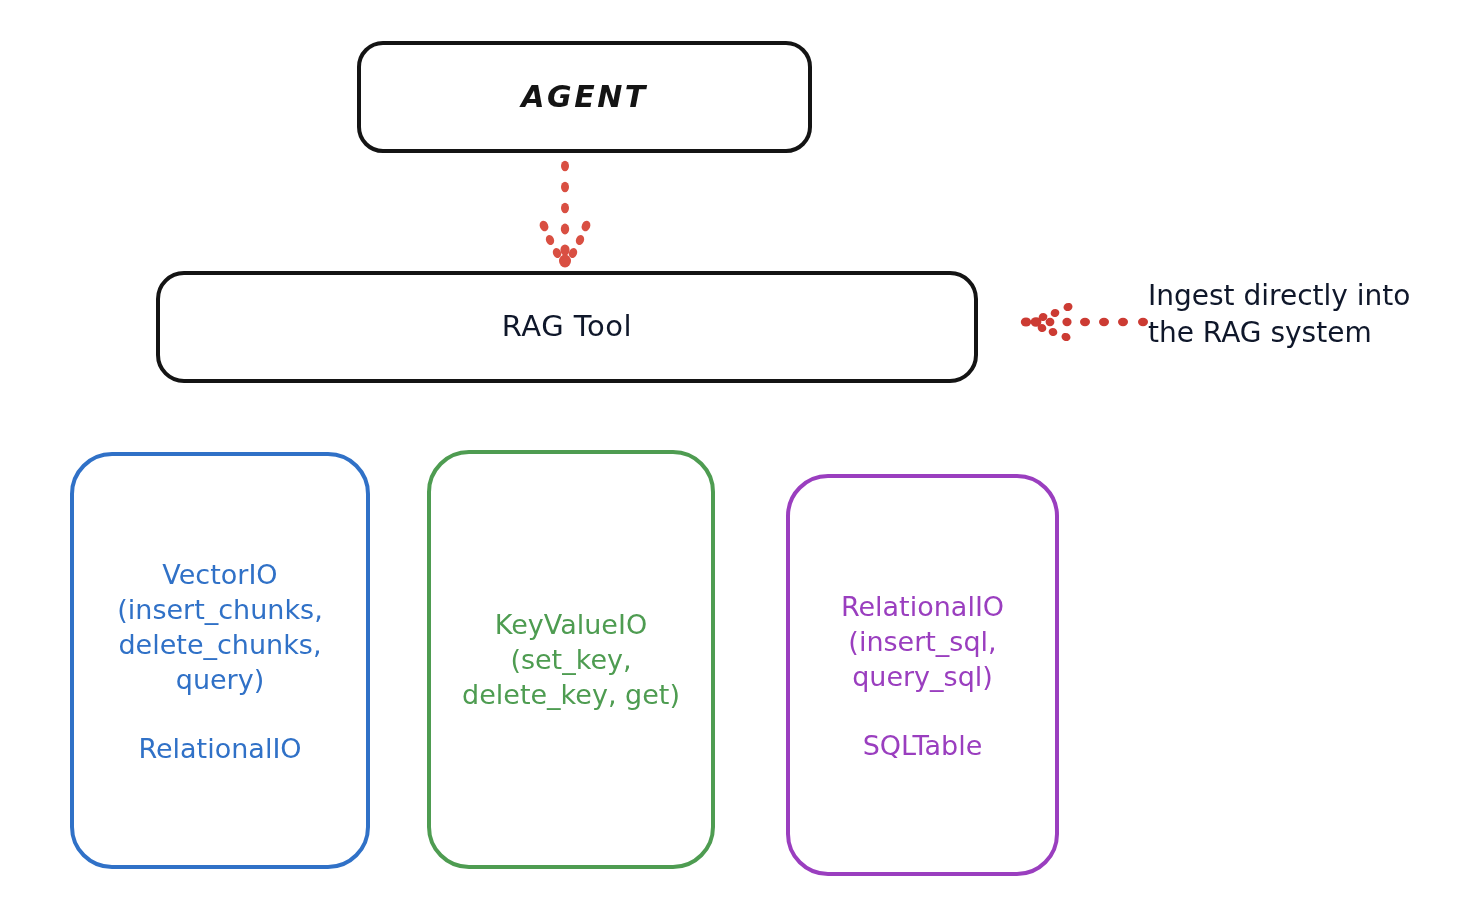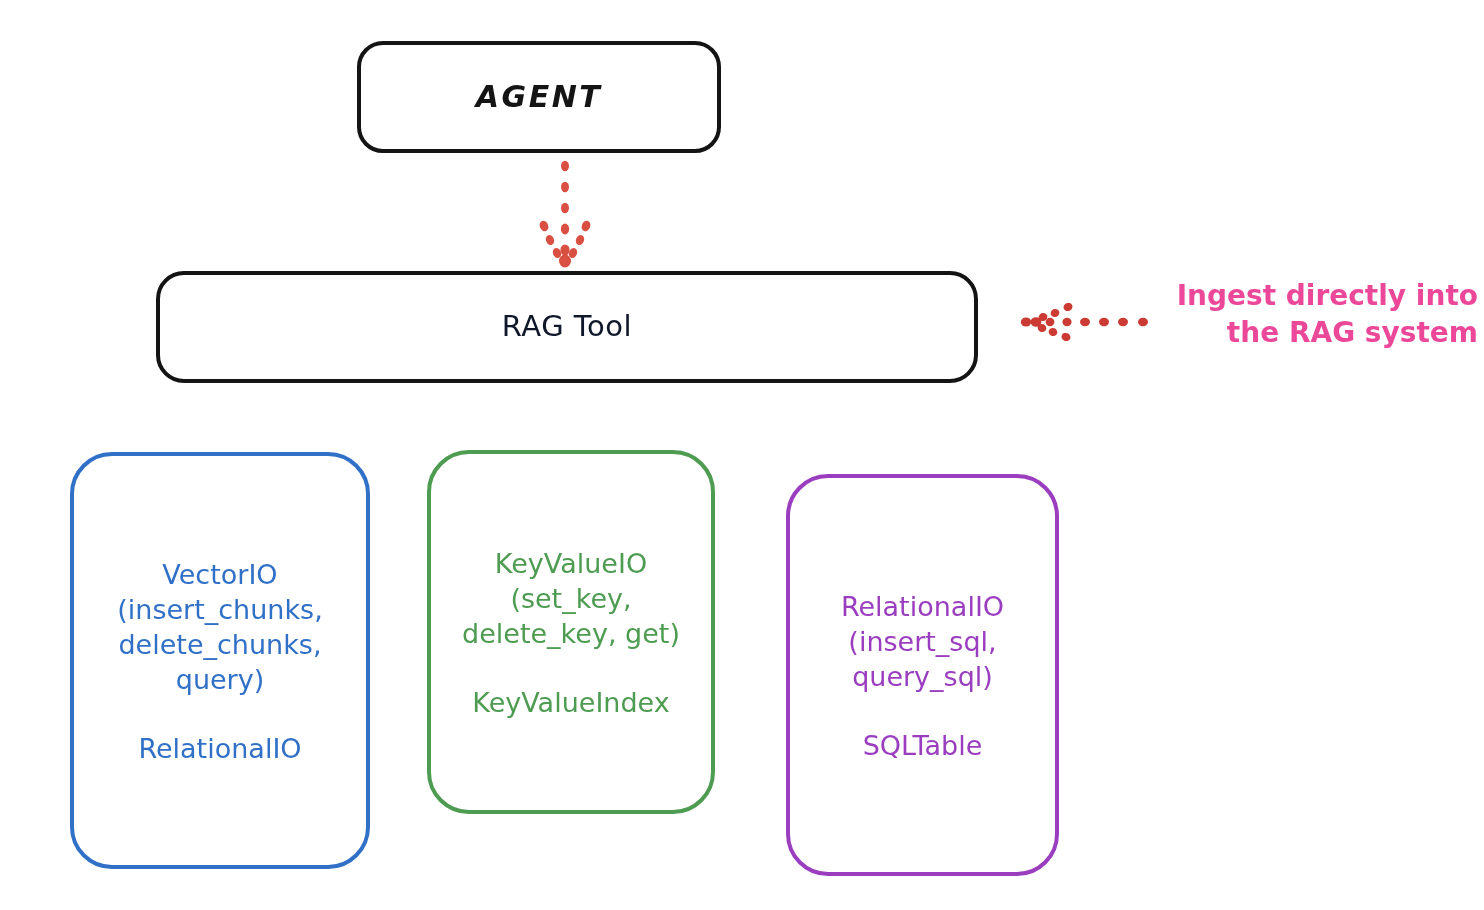--- a/index.html
+++ b/index.html
@@ -29,21 +29,21 @@
   }
   .node-label {
     white-space: pre-line;
     line-height: 1.22;
   }
 
   
   #agent-box {
     left: 357px;
     top: 41px;
-    width: 364px;
+    width: 455px;
     height: 112px;
     border: 4.5px solid #141414;
     border-radius: 26px;
   }
   #agent-box .node-label {
     font-family: "DejaVu Sans", sans-serif;
     font-style: italic;
     font-weight: 700;
     font-size: 30px;
     letter-spacing: 2.5px;
@@ -94,21 +94,21 @@
     height: 417px;
     border-color: #3071C7;
   }
   #vectorio-box .api-label,
   #vectorio-box .index-label { color: #3071C7; }
 
   #keyvalueio-box {
     left: 427px;
     top: 450px;
     width: 288px;
-    height: 364px;
+    height: 419px;
     border-color: #4E9C51;
   }
   #keyvalueio-box .api-label,
   #keyvalueio-box .index-label { color: #4E9C51; }
 
   #relationalio-box {
     left: 786px;
     top: 474px;
     width: 273px;
     height: 402px;
@@ -132,27 +132,27 @@
     width: 130px;
     height: 52px;
   }
 
   
   #ingest-note {
     position: absolute;
     left: 1148px;
     top: 278px;
     width: 330px;
-    color: #ec4899;
+    color: #0f172a;
     font-family: "DejaVu Sans", sans-serif;
     font-size: 28px;
-    font-weight: 700;
+    font-weight: 400;
     line-height: 1.32;
     white-space: pre-line;
-    text-align: right;
+    text-align: left;
   }
 </style>
 </head>
 <body>
 
 <div id="canvas">
 
   <div class="node" id="agent-box">
     <div class="node-label">AGENT</div>
   </div>
@@ -205,21 +205,20 @@
 (insert_chunks,
 delete_chunks,
 query)</div>
     <div class="index-label">RelationalIO</div>
   </div>
 
   <div class="node provider-box" id="keyvalueio-box">
     <div class="api-label">KeyValueIO
 (set_key,
 delete_key, get)</div>
-    <div class="index-label">KeyValueIndex</div>
   </div>
 
   <div class="node provider-box" id="relationalio-box">
     <div class="api-label">RelationalIO
 (insert_sql,
 query_sql)</div>
     <div class="index-label">SQLTable</div>
   </div>
 
 </div>

